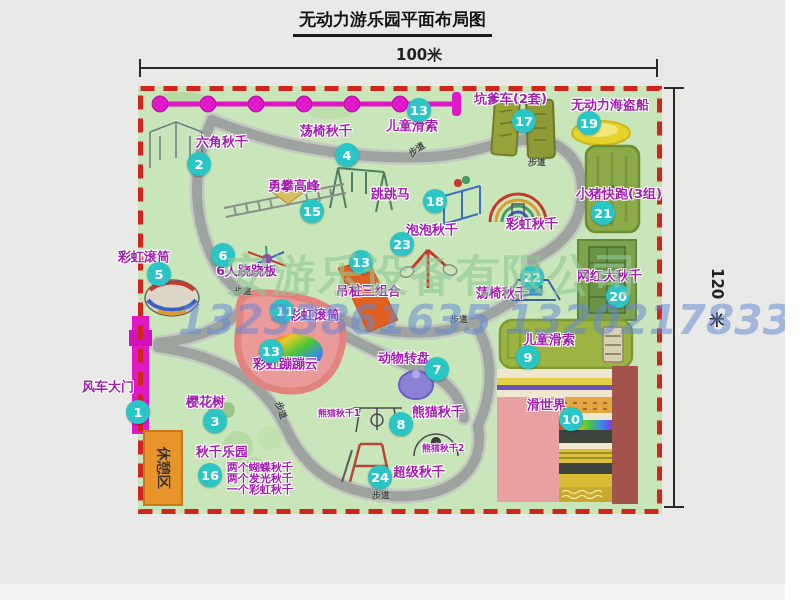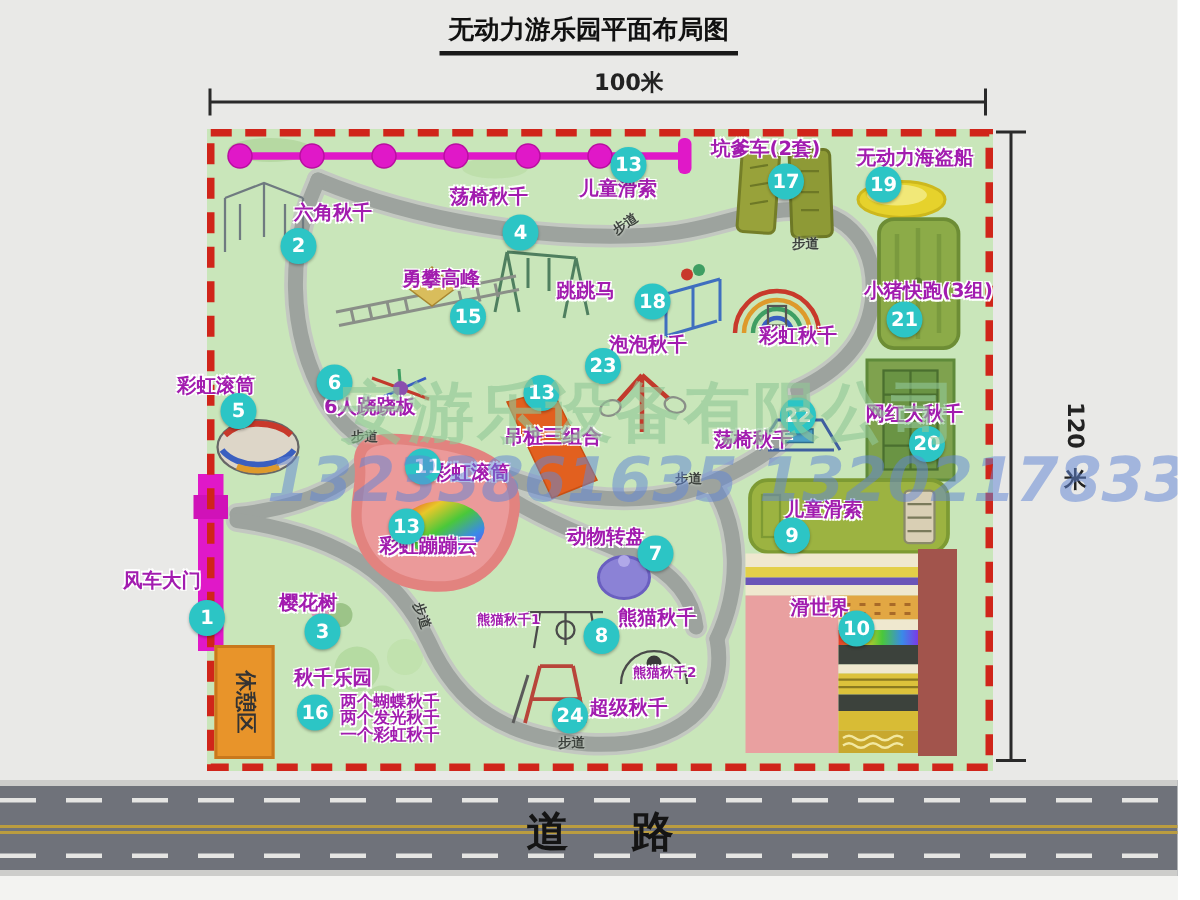--- a/index.html
+++ b/index.html
@@ -361,22 +361,15 @@
   <div class="lbl" style="left:577px;top:267px;">网红大秋千</div>
   <div class="lbl" style="left:576px;top:185px;">小猪快跑(3组)</div>
   <div class="lbl" style="left:476px;top:284px;">荡椅秋千</div>
   <div class="lbl" style="left:406px;top:221px;">泡泡秋千</div>
   <div class="lbl" style="left:393px;top:463px;">超级秋千</div>
   <div class="lbl" style="left:506px;top:215px;">彩虹秋千</div>
 
   <div class="wm-co">安游乐设备有限公司</div>
   <div class="wm-ph">13233861635 13202178333</div>
 
-  <div class="road">
-    <div class="lane" style="top:8px;"></div>
-    <div class="lane" style="bottom:8px;"></div>
-    <div class="yellow" style="top:26px;"></div>
-    <div class="yellow" style="top:30px;"></div>
-    <div class="road-label">道路</div>
-  </div>
   <div class="strip-bottom"></div>
 
 </div>
 
 </body></html>

